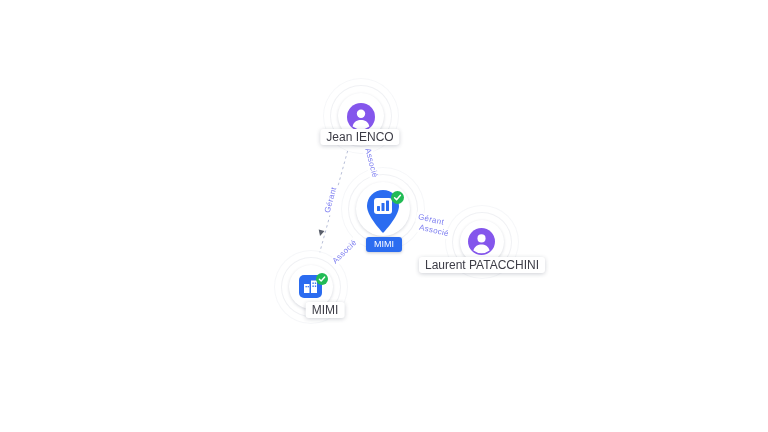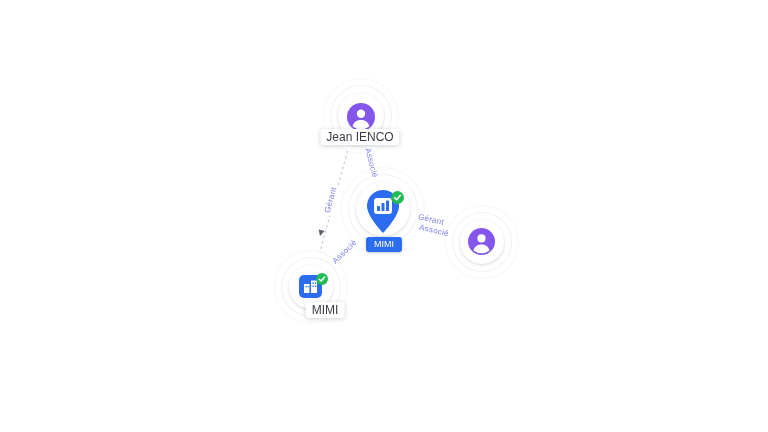--- a/index.html
+++ b/index.html
@@ -119,14 +119,15 @@
   <div class="name-label" style="left:325px;top:310px">MIMI</div>
 
   <div class="halo" style="left:460px;top:220px;width:44px;height:44px"></div>
   <div class="icon-abs" style="left:468px;top:228px;width:27px;height:27px">
     <svg width="27" height="27" viewBox="0 0 28 28">
       <circle cx="14" cy="14" r="14" fill="#8456ec"></circle>
       <circle cx="14" cy="10.8" r="4.2" fill="#ffffff"></circle>
       <path d="M5.6 23.4c1.1-4.9 4.9-6.4 8.4-6.4s7.3 1.5 8.4 6.4a14 14 0 0 1-16.8 0z" fill="#ffffff"></path>
     </svg>
   </div>
+  <div class="name-label" style="left:482px;top:265px">Laurent PATACCHINI</div>
 
 </div>
 
 </body></html>

